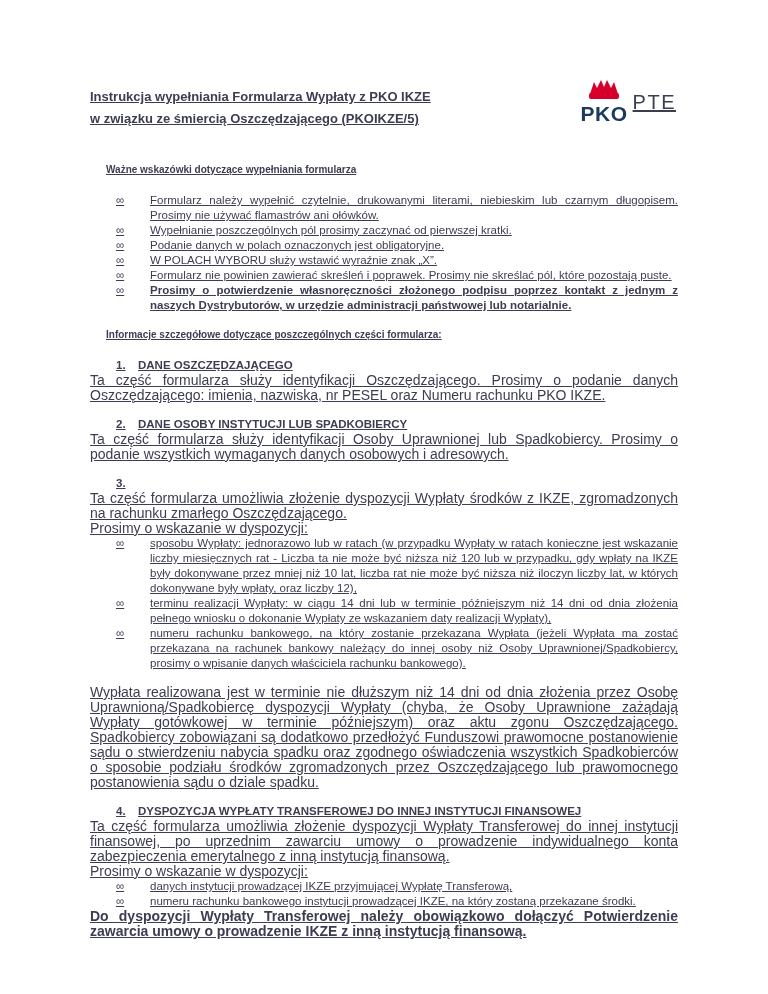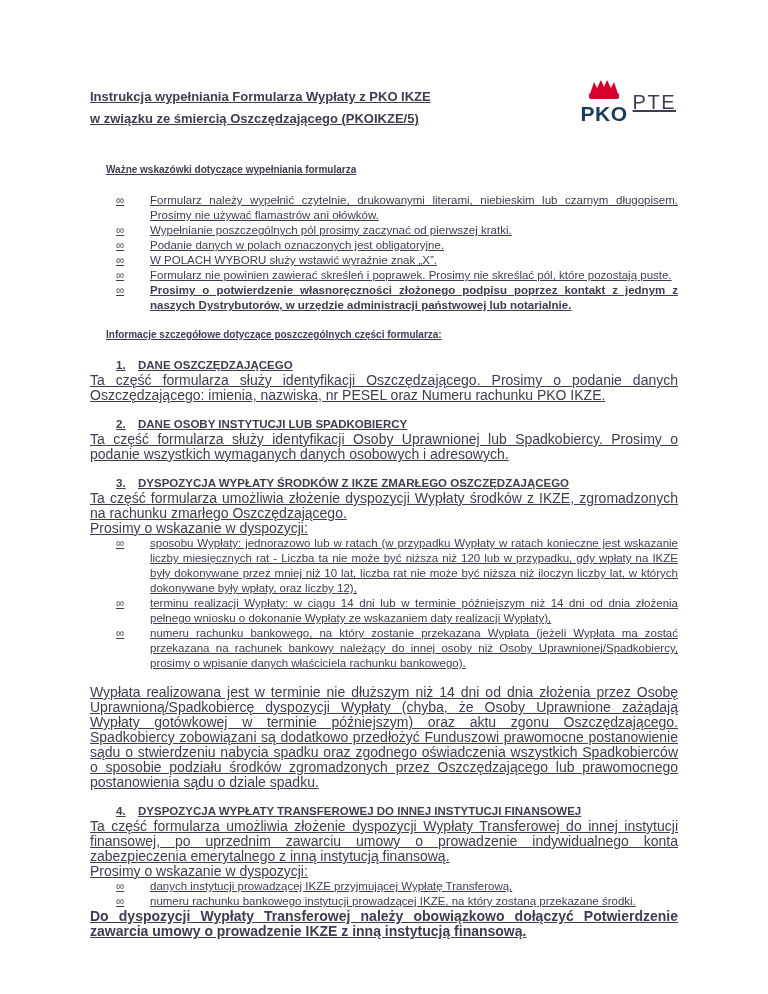--- a/index.html
+++ b/index.html
@@ -95,21 +95,20 @@
       <div class="sec-head">
         <span class="sec-num">2.</span>
         <span class="sec-title">DANE OSOBY INSTYTUCJI LUB SPADKOBIERCY</span>
       </div>
       <p class="para">Ta część formularza służy identyfikacji  Osoby Uprawnionej lub Spadkobiercy. Prosimy o podanie wszystkich wymaganych danych osobowych i adresowych.</p>
     </section>
 
     <section class="sec">
       <div class="sec-head">
         <span class="sec-num">3.</span>
-        <span class="sec-title">DYSPOZYCJA WYPŁATY ŚRODKÓW Z IKZE ZMARŁEGO OSZCZĘDZAJĄCEGO</span>
       </div>
       <p class="para">Ta część formularza umożliwia złożenie dyspozycji Wypłaty środków z IKZE, zgromadzonych na rachunku zmarłego Oszczędzającego.</p>
       <p class="para">Prosimy o wskazanie w dyspozycji:</p>
       <ul class="blist">
         <li>
           <span class="glyph">∞</span>
           <span class="li-text">sposobu Wypłaty: jednorazowo lub w ratach (w przypadku Wypłaty w ratach konieczne jest wskazanie liczby miesięcznych rat - Liczba ta nie może być niższa niż 120 lub w przypadku, gdy wpłaty na IKZE były dokonywane przez mniej niż 10 lat, liczba rat nie może być niższa niż iloczyn liczby lat, w których dokonywane były wpłaty, oraz liczby 12),</span>
         </li>
         <li>
           <span class="glyph">∞</span>

